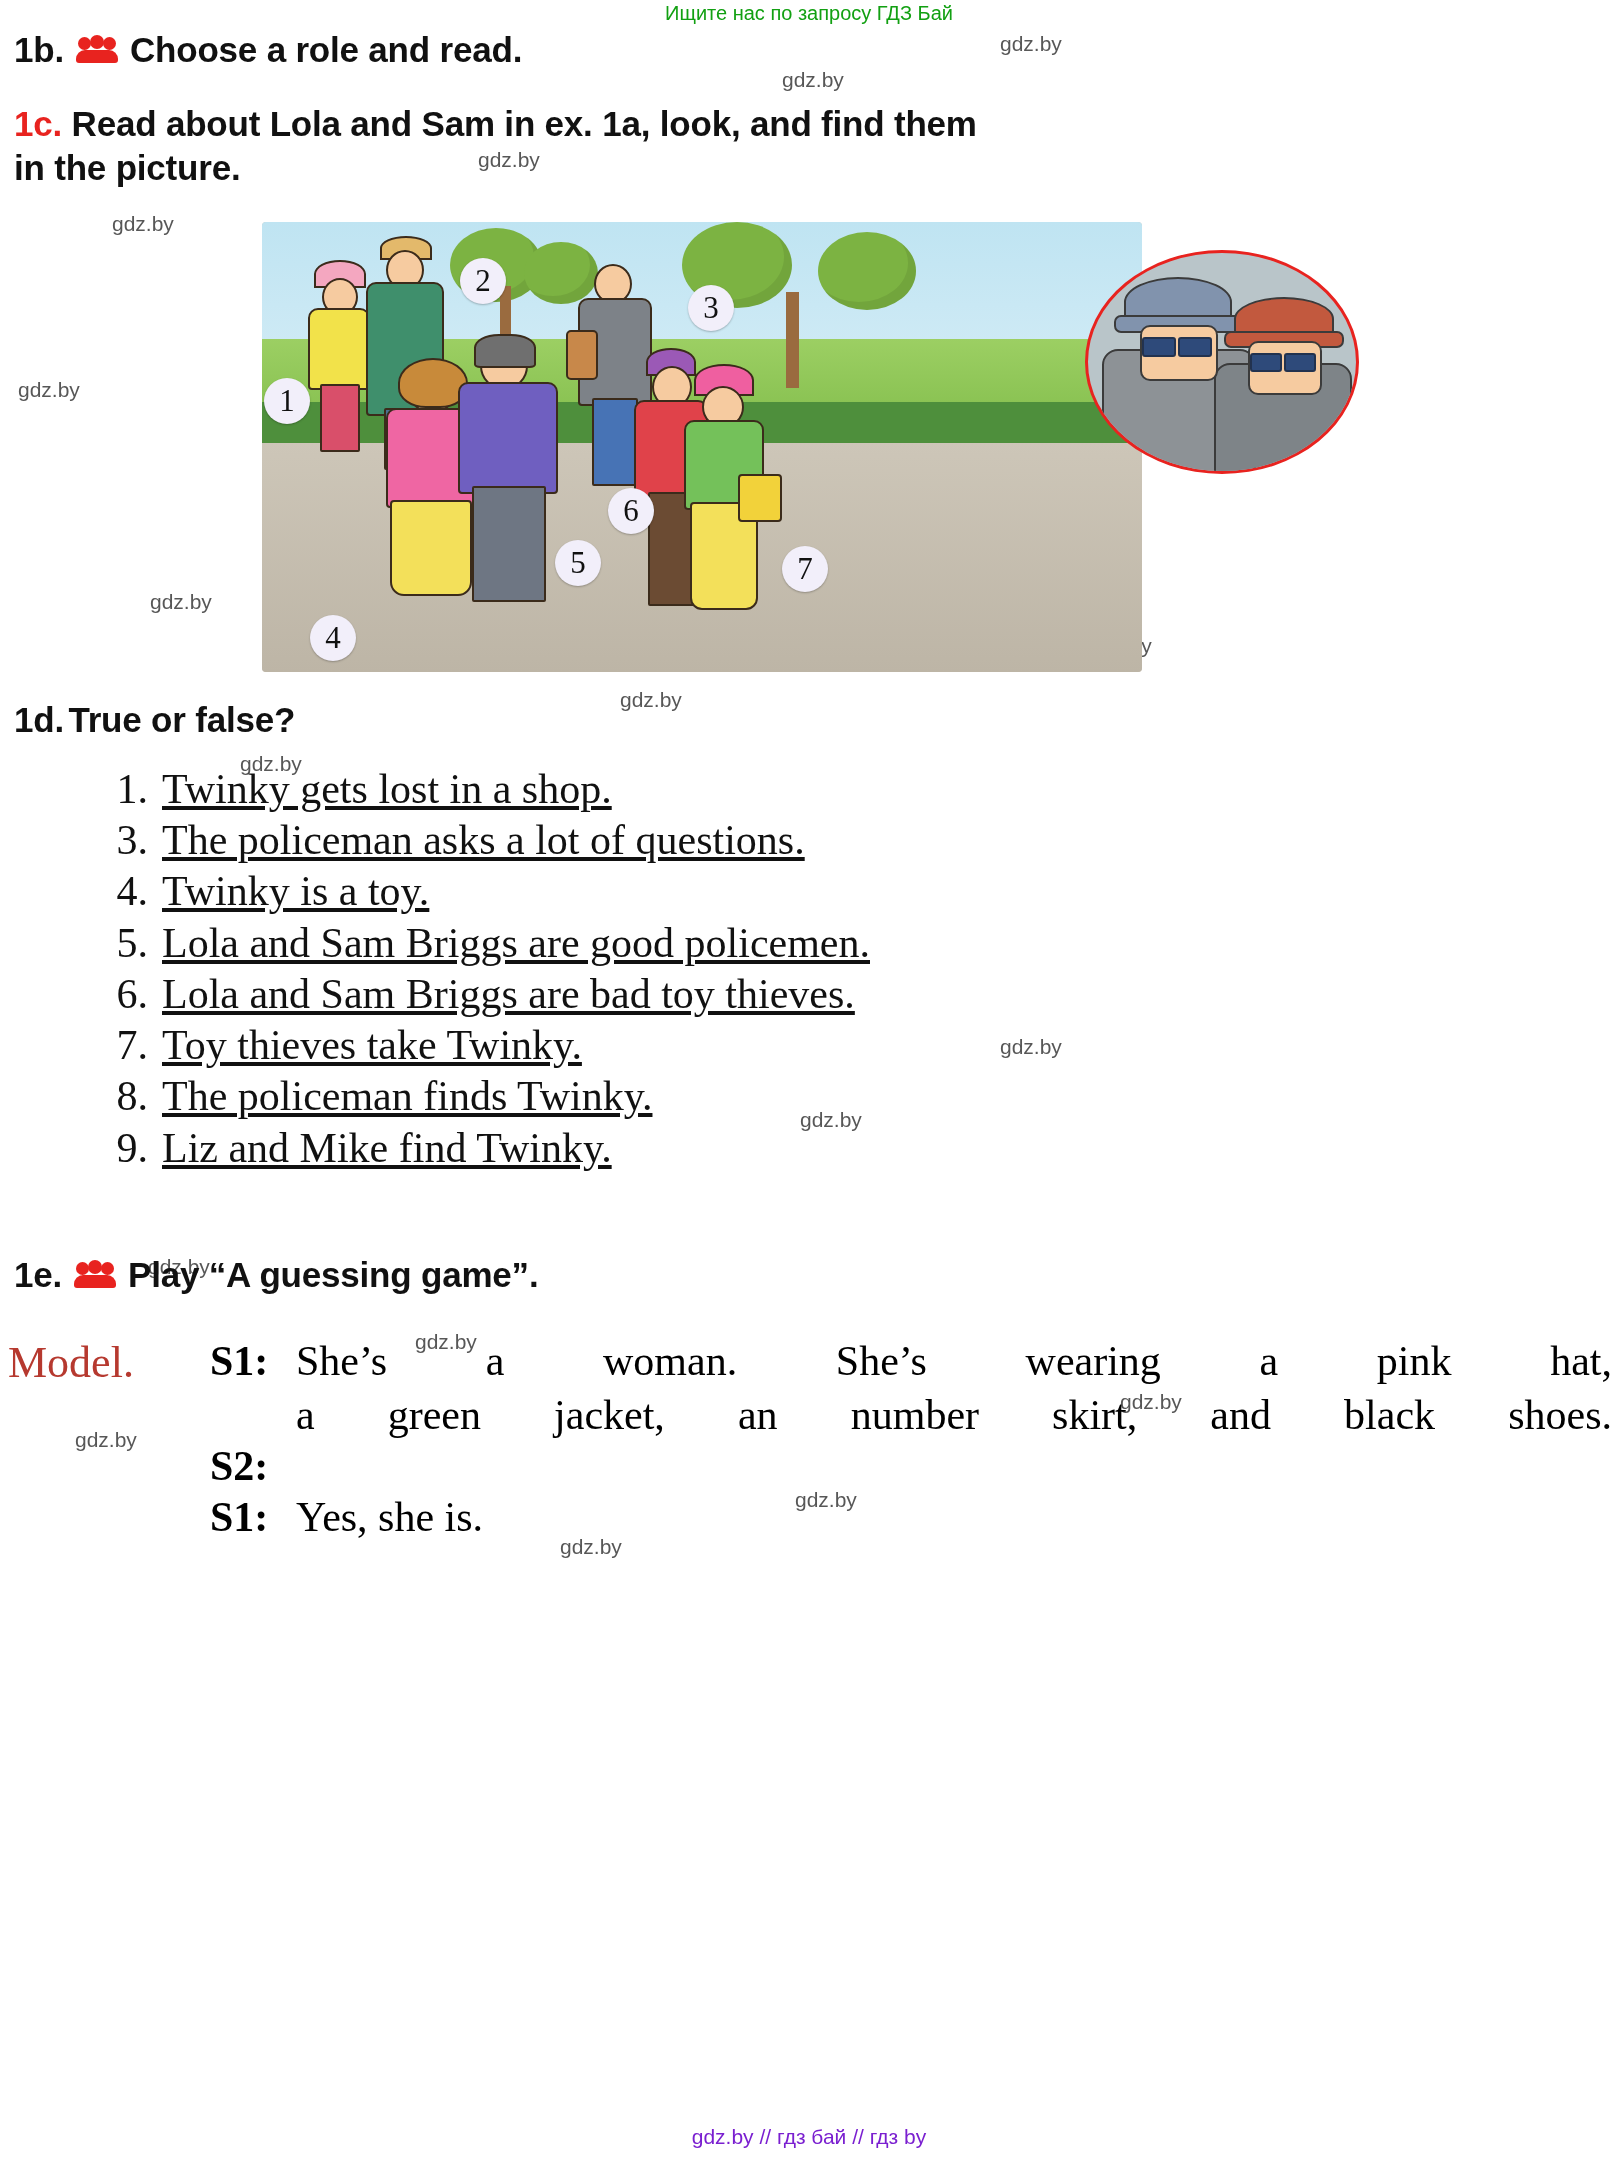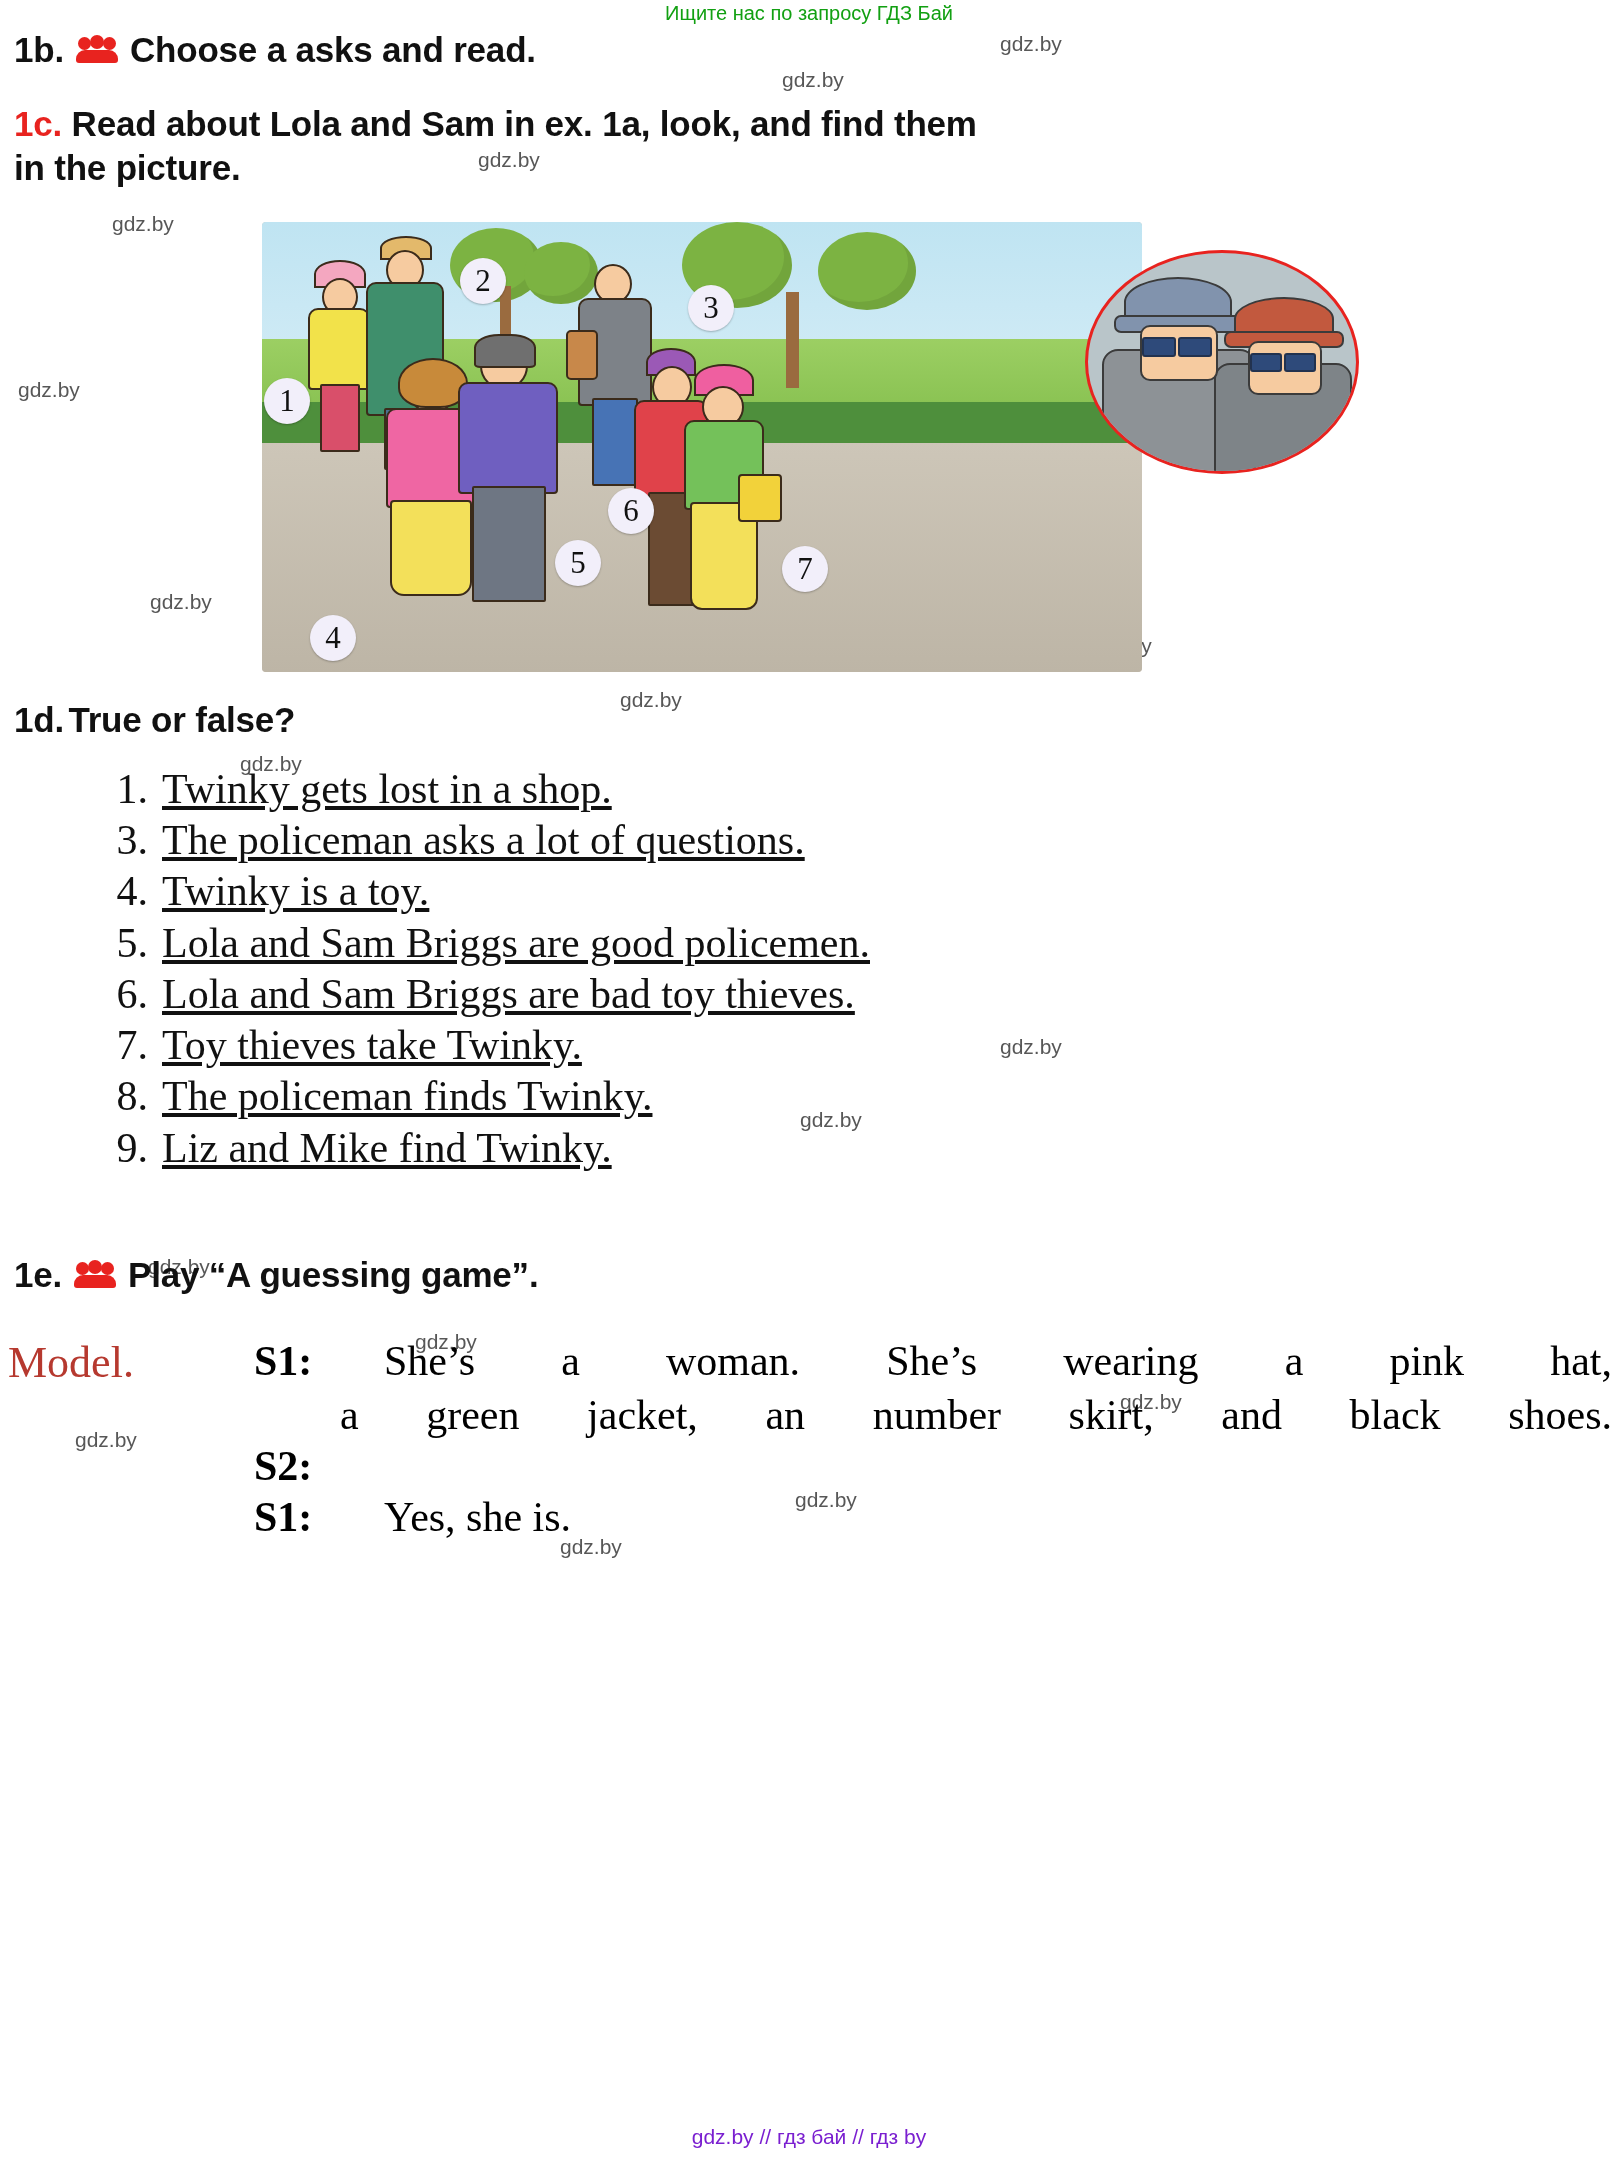--- a/index.html
+++ b/index.html
@@ -251,21 +251,20 @@
     font-family: "Liberation Serif", serif;
     font-weight: bold;
     font-size: 42px;
   }
   .model-row {
     display: flex;
     align-items: flex-start;
     font-family: "Liberation Serif", serif;
     font-size: 42px;
     line-height: 1.22;
-    gap: 44px;
   }
   .model-text {
     font-family: "Liberation Serif", serif;
     font-size: 42px;
   }
   .justify2 {
     text-align: justify;
     text-align-last: justify;
   }
 </style>
@@ -297,21 +296,21 @@
 <div class="wm" style="left:560px;  top:1535px;">gdz.by</div>
 
 <div id="task-1b">
   <span class="h-line ex-num">1b.</span>
   <span class="group-icon">
     <span class="g-head" style="left:2px;  top:2px;  width:13px; height:13px;"></span>
     <span class="g-head" style="left:14px; top:0px;  width:14px; height:14px;"></span>
     <span class="g-head" style="left:27px; top:2px;  width:13px; height:13px;"></span>
     <span class="g-body" style="left:0px;  top:15px; width:42px; height:13px; border-radius:9px 9px 3px 3px;"></span>
   </span>
-  <span class="h-line">Choose a asks and read.</span>
+  <span class="h-line">Choose a role and read.</span>
 </div>
 
 <div id="task-1c">
   <div class="h-line" style="display:block;">
     <span class="ex-num">1c.</span>
     <span>Read about Lola and Sam in ex. 1a, look, and find them</span>
   </div>
   <div class="h-line">in the picture.</div>
 </div>
 

